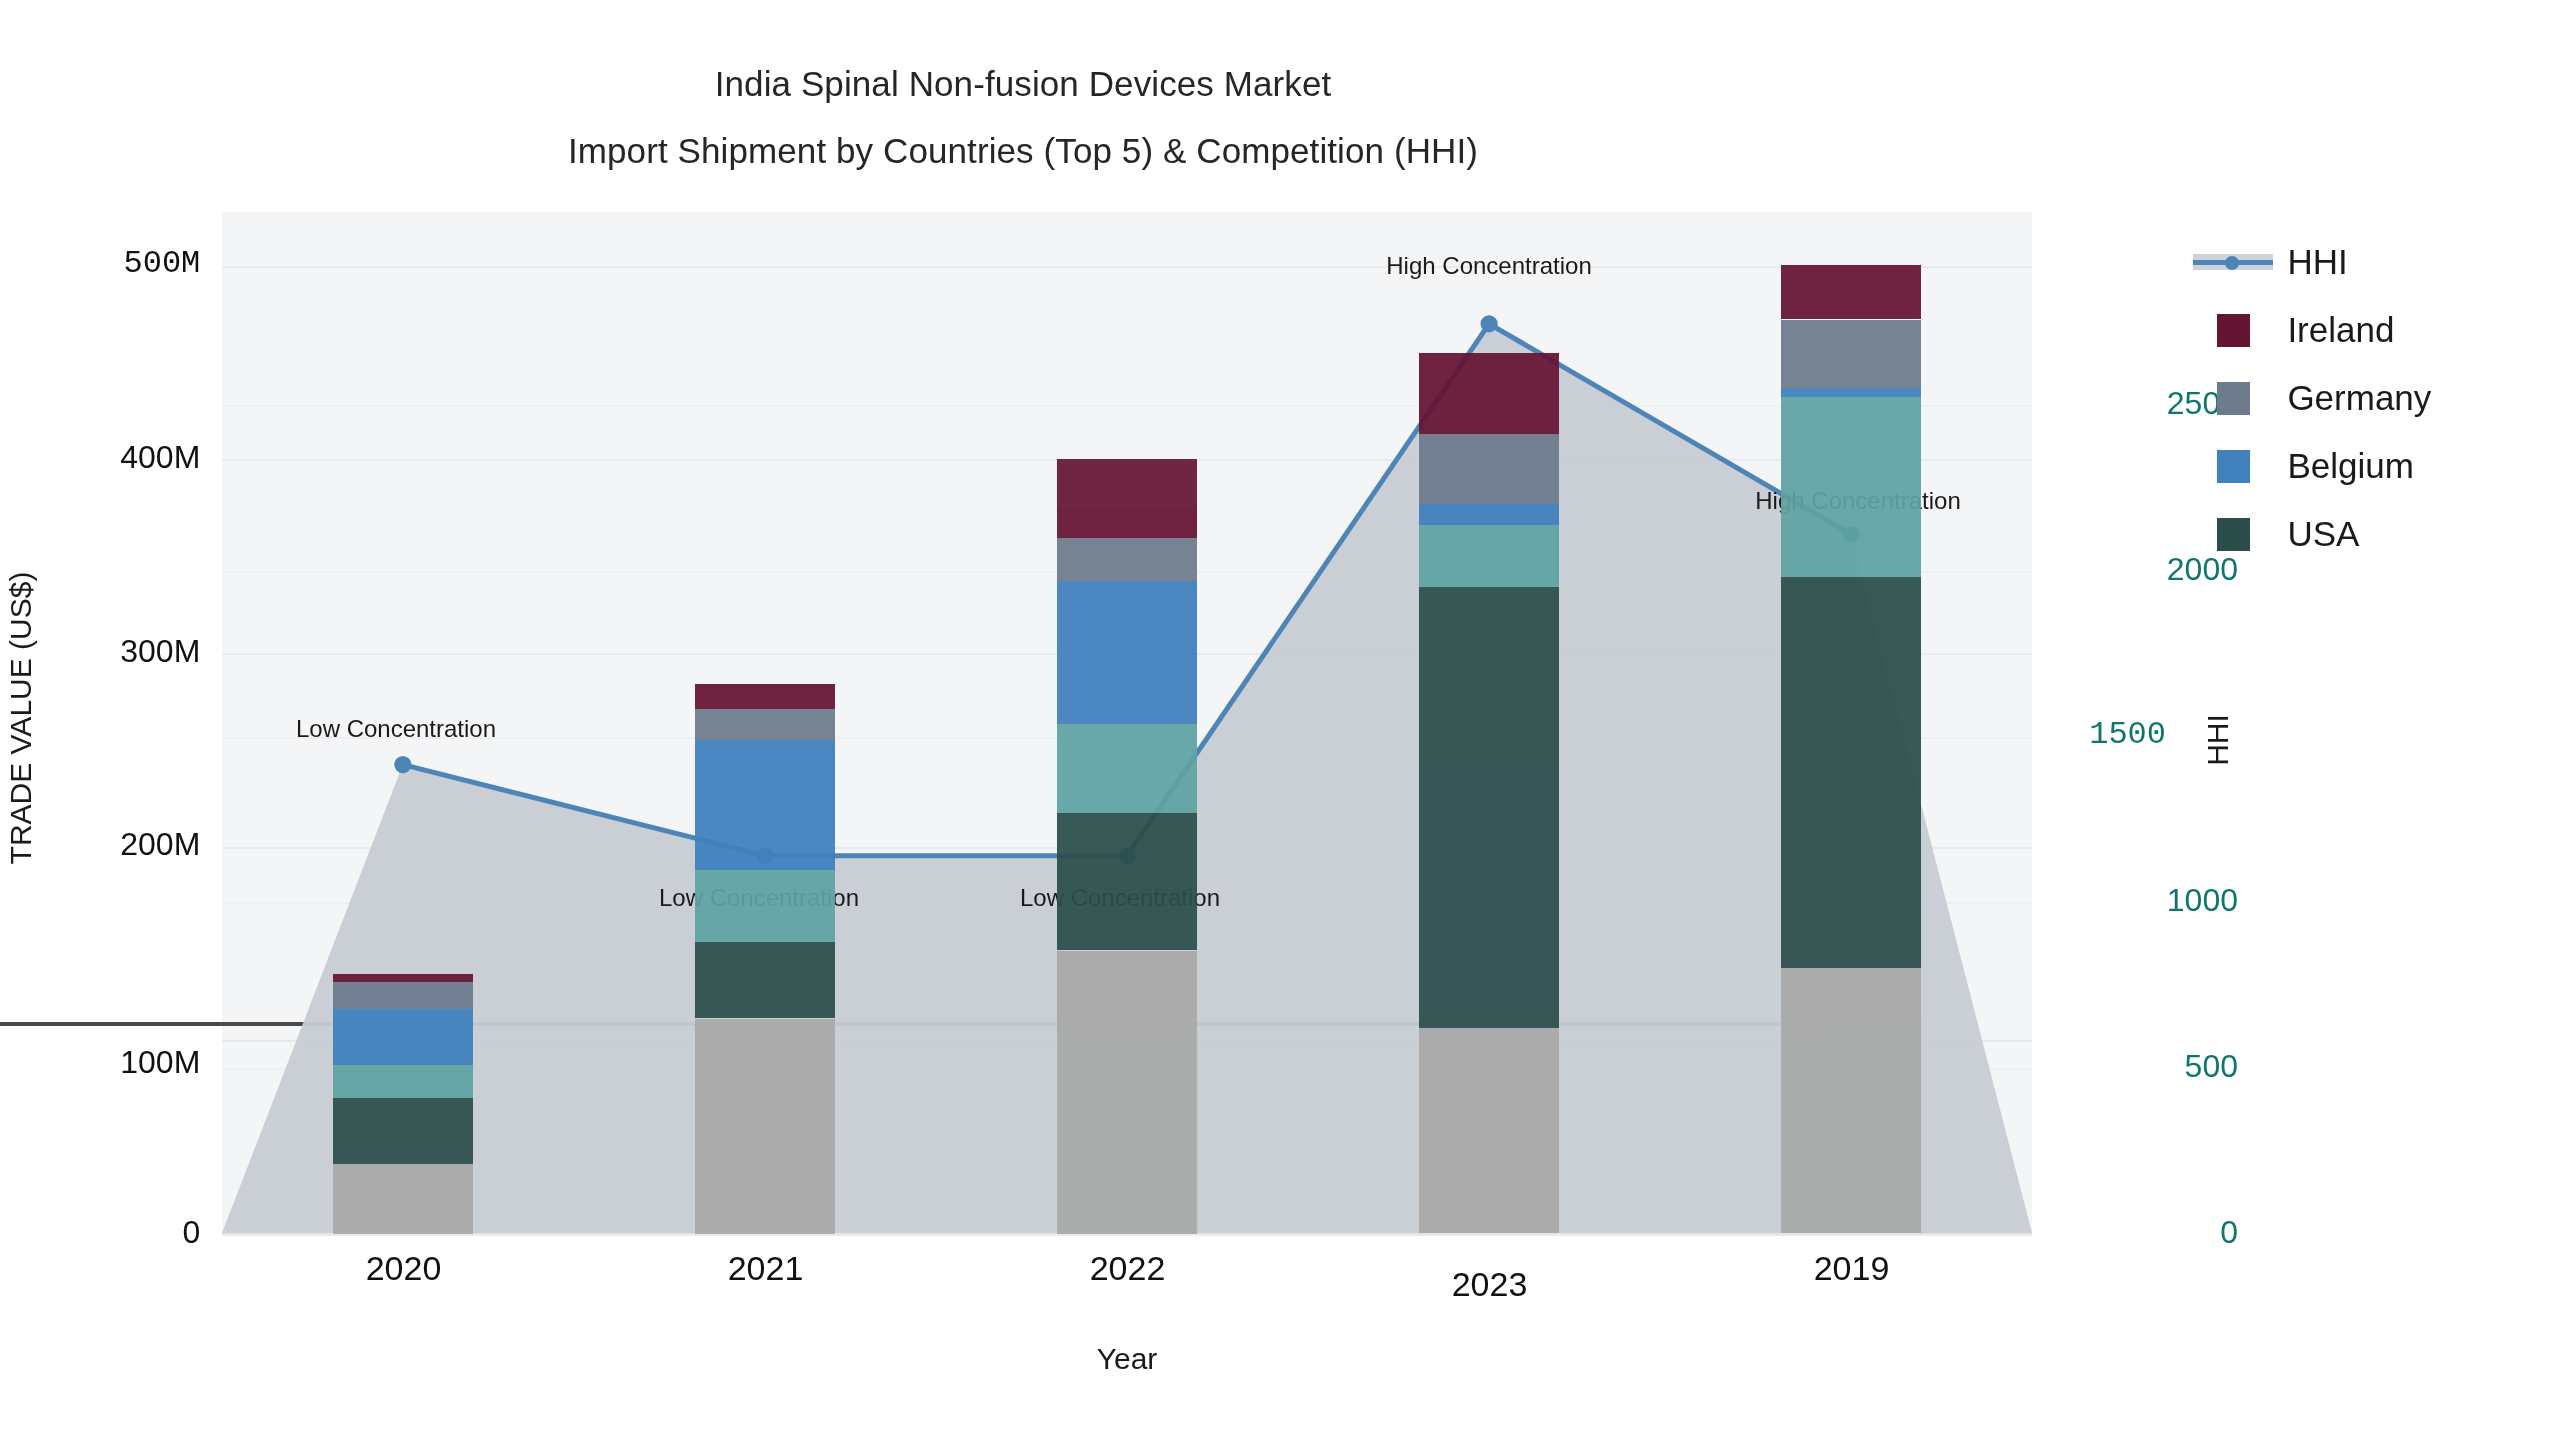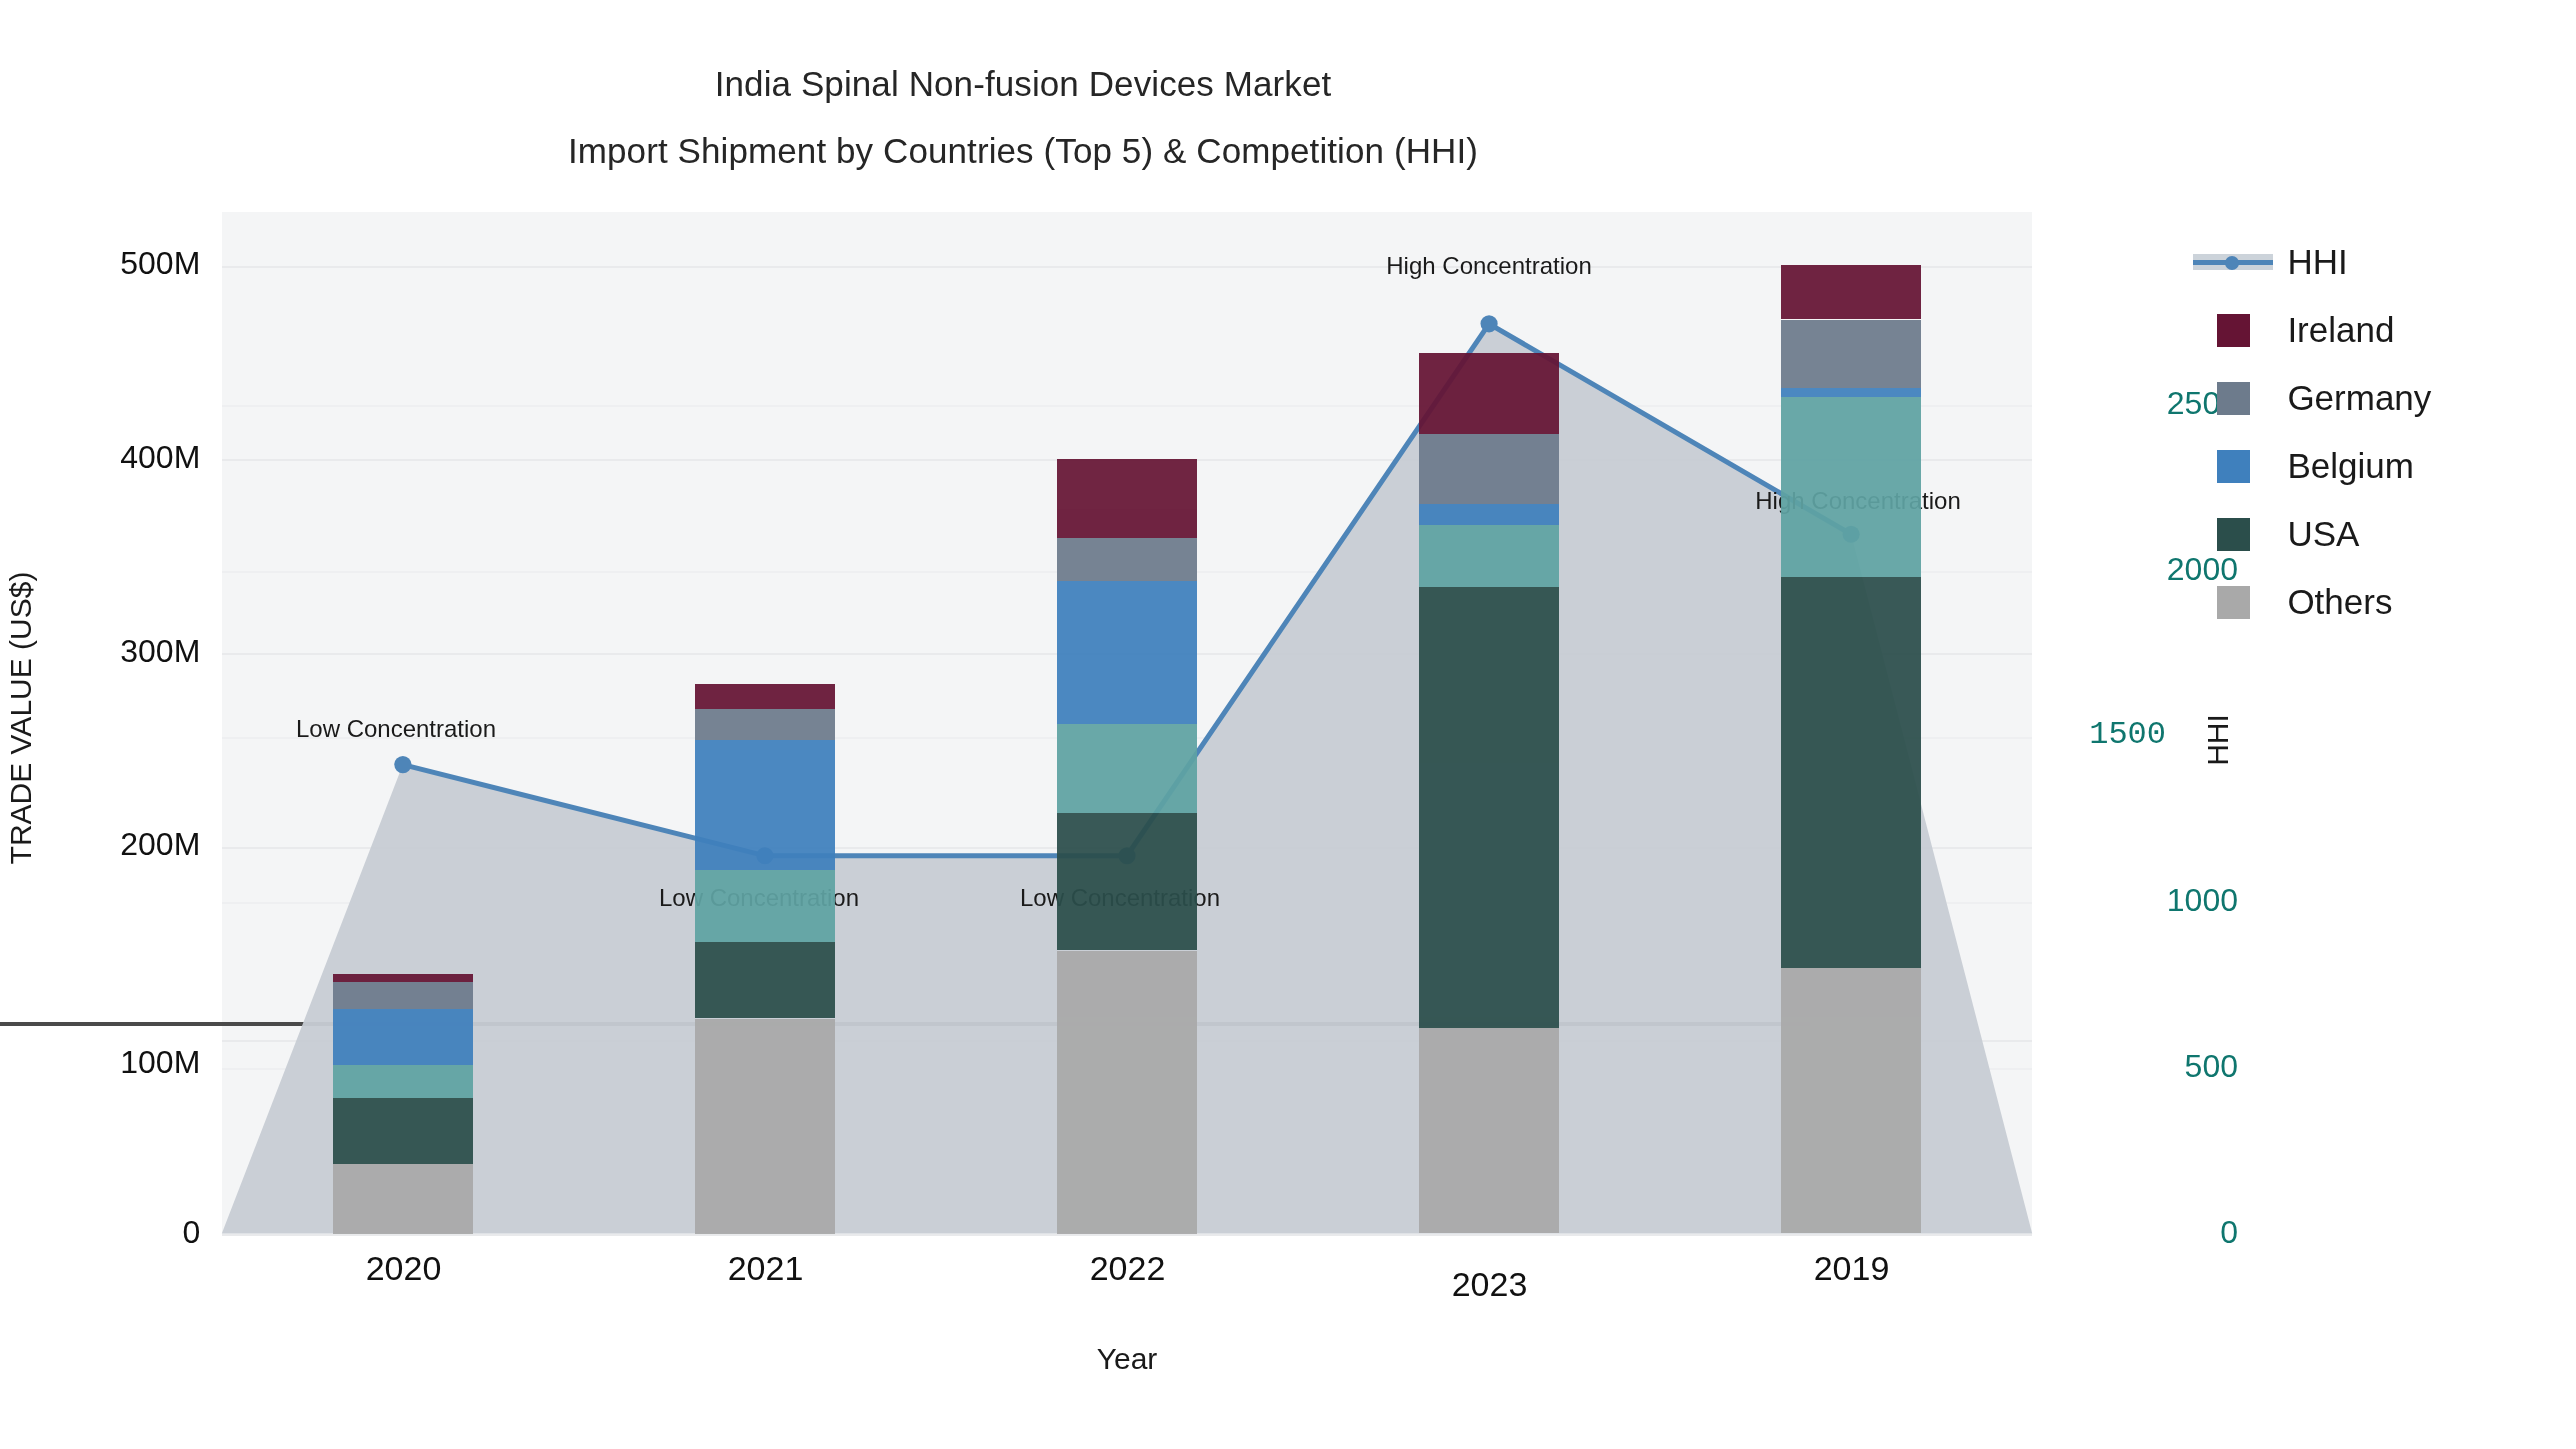--- a/index.html
+++ b/index.html
@@ -120,21 +120,21 @@
   </div>
 
   <div class="axis-bottom" id="axis-bottom"></div>
 
   <div id="ticks-left">
       <div class="ytick-l" style="left: 14.3px; top: 1214px;">0</div>
       <div class="ytick-l" style="left: 14.3px; top: 1044px;">100M</div>
       <div class="ytick-l" style="left: 14.3px; top: 826px;">200M</div>
       <div class="ytick-l" style="left: 14.3px; top: 633px;">300M</div>
       <div class="ytick-l" style="left: 14.3px; top: 439px;">400M</div>
-      <div class="ytick-l" style="left: 14.3px; top: 245px;">500M</div>
+      <div class="ytick-l" style="left: 14.3px; top: 245px; font-family: Liberation Mono, monospace;">500M</div>
     </div>
   <div id="ticks-right">
       <div class="ytick-r" style="left: 2052px; top: 1214px;">0</div>
       <div class="ytick-r" style="left: 2052px; top: 1048px;">500</div>
       <div class="ytick-r" style="left: 2052px; top: 882px;">1000</div>
       <div class="ytick-r" style="left: 1980px; top: 716px; font-family: Liberation Mono, monospace;">1500</div>
       <div class="ytick-r" style="left: 2052px; top: 551px;">2000</div>
       <div class="ytick-r" style="left: 2052px; top: 385px;">2500</div>
     </div>
   <div id="ticks-bottom">
@@ -194,26 +194,20 @@
           <div class="legend-swatch" style="background: rgb(63, 128, 189);"></div>
         </div>
         <div class="legend-label">Belgium</div>
       </div>
       <div class="legend-row">
         <div class="legend-key">
           <div class="legend-swatch" style="background: rgb(43, 78, 75);"></div>
         </div>
         <div class="legend-label">USA</div>
       </div>
-      <div class="legend-row">
-        <div class="legend-key">
-          <div class="legend-swatch" style="background: rgb(169, 169, 169);"></div>
-        </div>
-        <div class="legend-label">Others</div>
-      </div>
     </div>
 
 <div class="bargroup" style="left: 333px; width: 140px; top: 0px; height: 1234px; opacity: 0.93;">
       <div class="seg" style="background: rgb(169, 169, 169); height: 70px; top: 1164px;"></div>
       <div class="seg" style="background: rgb(43, 78, 75); height: 66px; top: 1098px;"></div>
       <div class="seg" style="background: rgb(95, 163, 163); height: 33px; top: 1065px;"></div>
       <div class="seg" style="background: rgb(63, 128, 189); height: 56px; top: 1009px;"></div>
       <div class="seg" style="background: rgb(109, 123, 140); height: 27px; top: 982px;"></div>
       <div class="seg" style="background: rgb(101, 20, 52); height: 7.7px; top: 974px;"></div>
     </div>

